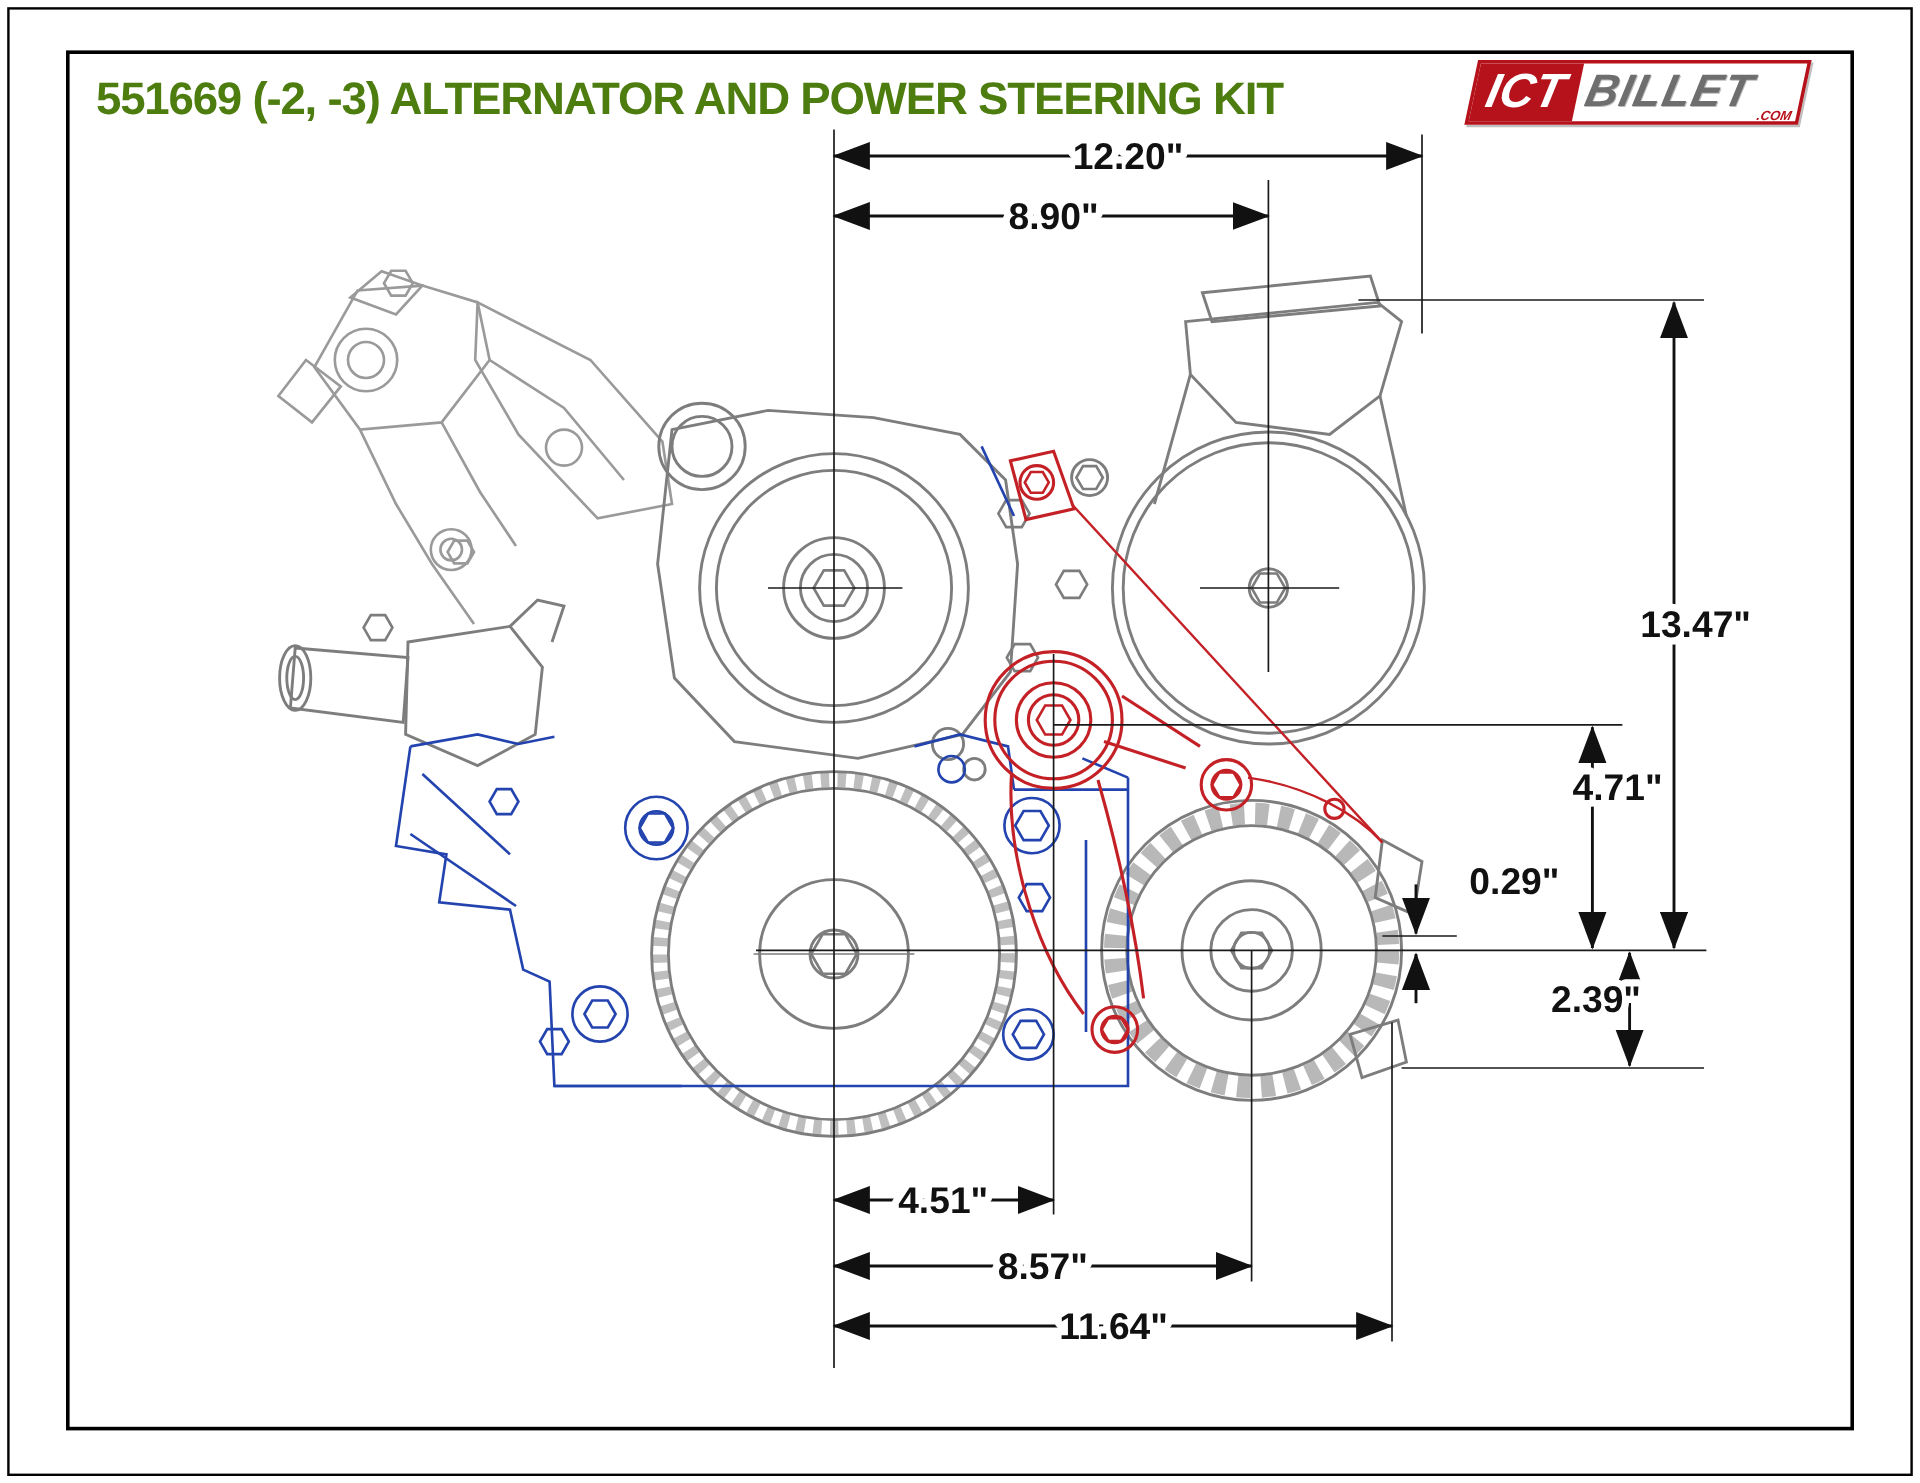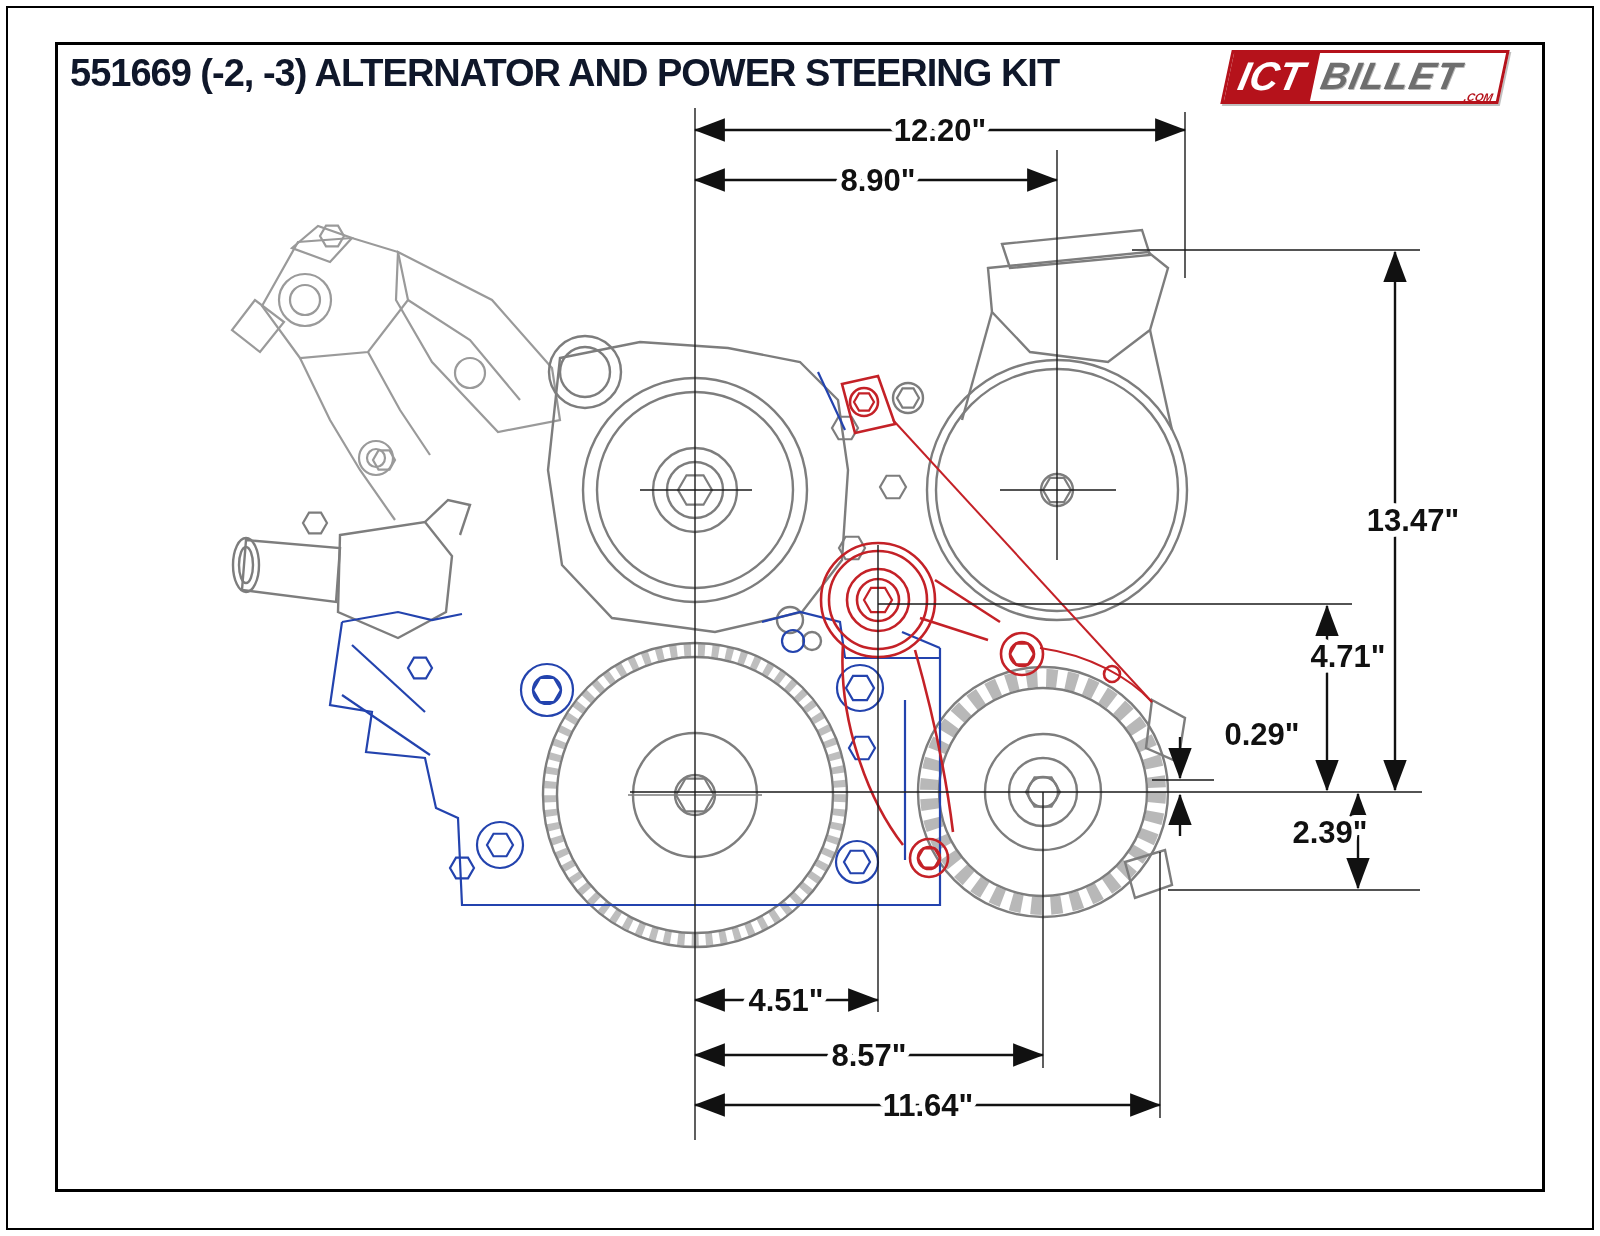--- a/index.html
+++ b/index.html
@@ -8,22 +8,22 @@
     font-family:"Liberation Sans", sans-serif;overflow:hidden;
   }
   .outer-frame{
     position:absolute;inset:6px;border:2px solid #000;pointer-events:none;
   }
   .inner-frame{
     position:absolute;left:55px;top:42px;right:55px;bottom:44px;
     border:3px solid #000;
   }
   .page-title{
-    position:absolute;left:70px;top:52px;margin:0;
-    font-size:38px;font-weight:700;letter-spacing:-1px;color:#0f172a;
+    position:absolute;left:70px;top:52px;margin:10px;
+    font-size:38px;font-weight:700;letter-spacing:-1px;color:#4d7c0f;
     white-space:nowrap;
   }
   .logo{
     position:absolute;right:96px;top:50px;width:272px;height:48px;
     transform:skewX(-12deg);border:3px solid #b5121b;background:#fff;
     display:flex;align-items:stretch;box-shadow:2px 2px 0 rgba(0,0,0,0.25);
   }
   .logo-ict{
     background:#b5121b;color:#fff;font-style:italic;font-weight:700;
     font-size:40px;line-height:46px;padding:0 12px 0 10px;

